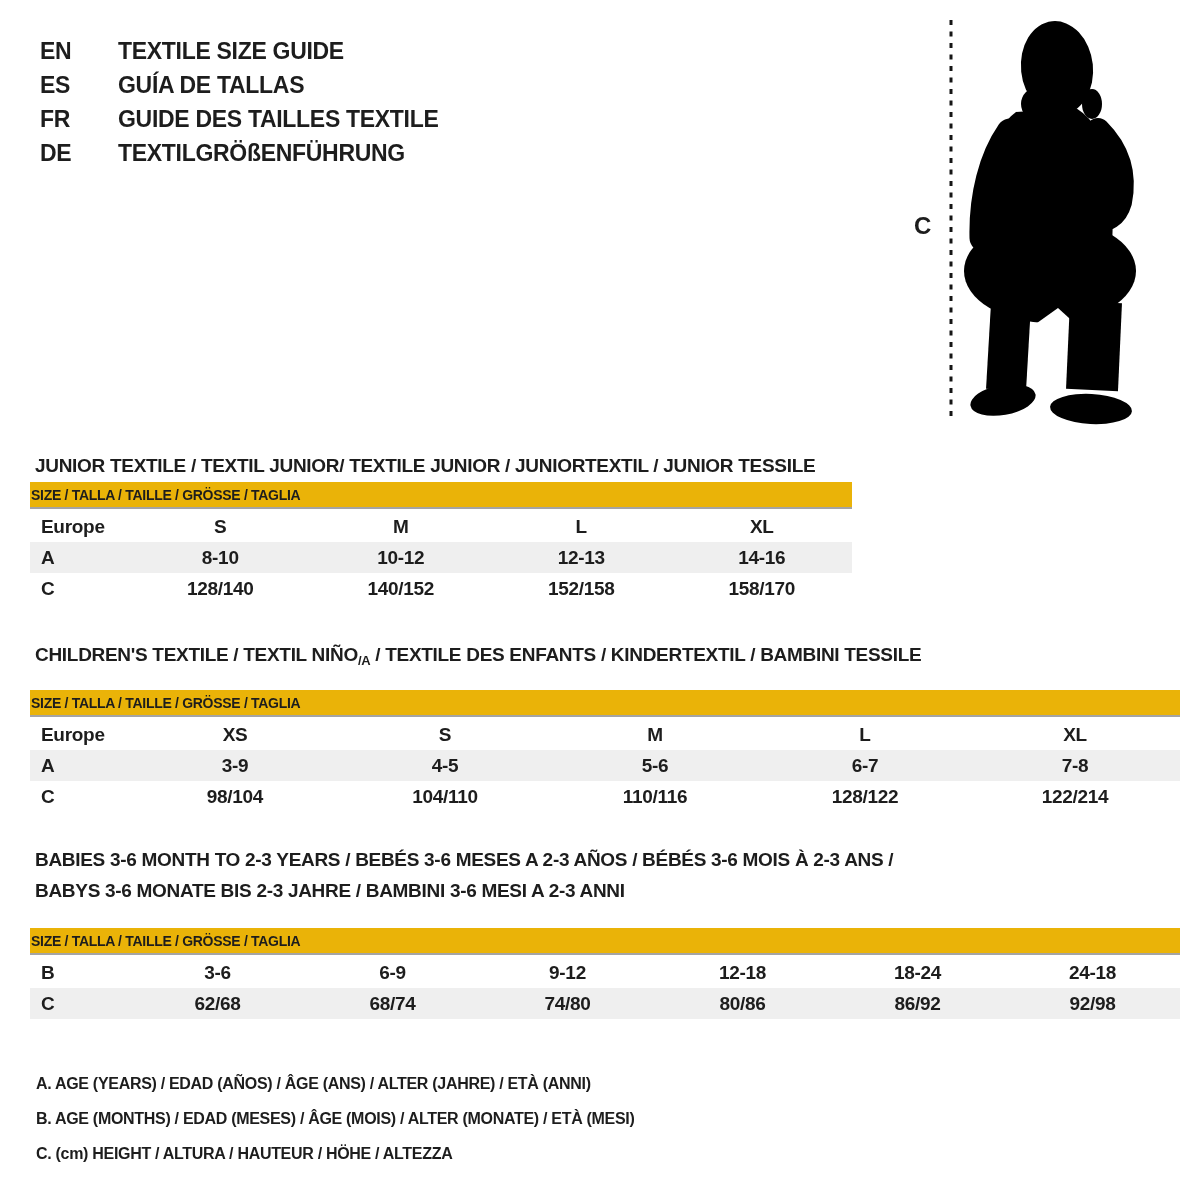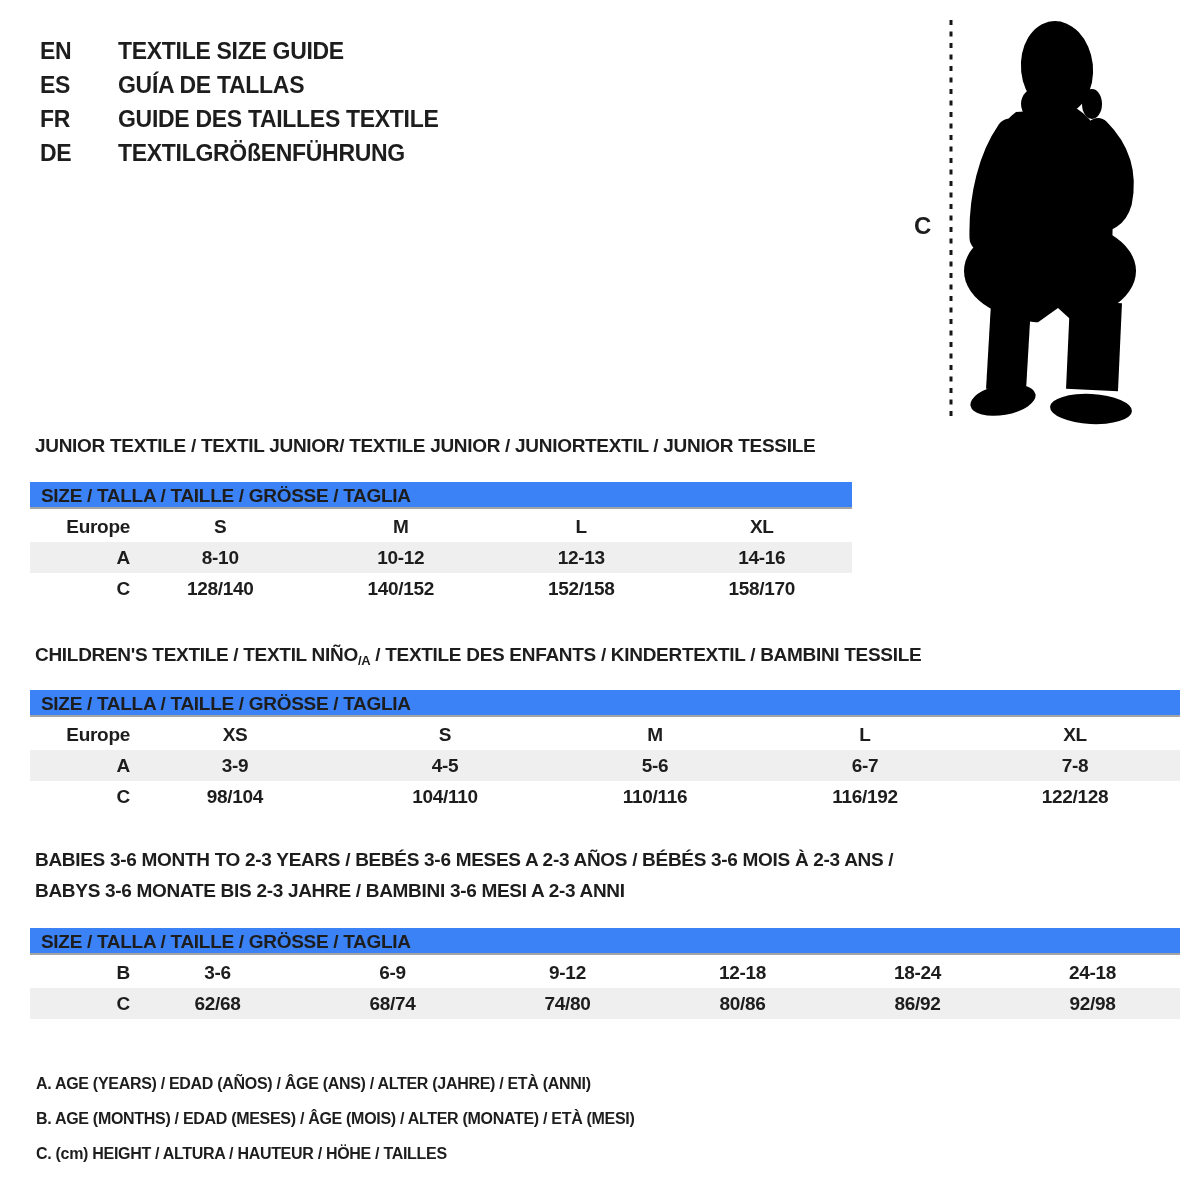--- a/index.html
+++ b/index.html
@@ -17,31 +17,31 @@
 
   
   .c-label{left:914px;top:212px;font-size:24px;}
 
   
   .sec-title{left:35px;font-size:19px;line-height:31px;white-space:nowrap;}
   .subsc{font-size:13px;vertical-align:-4px;}
 
   
   .size-bar{
-    left:30px;height:27px;line-height:27px;background:#3b82f6;
-    border-bottom:2px solid #a4a4a4;padding-left:11px;font-size:19px;
+    left:30px;height:27px;line-height:27px;background:#eab308;
+    border-bottom:2px solid #a4a4a4;padding-left:1px;font-size:14px;
     box-sizing:border-box;
   }
   .w-junior{width:822px;}
   .w-wide{width:1150px;}
 
   
   table{border-collapse:collapse;table-layout:fixed;}
   td{height:31px;font-size:19px;text-align:center;padding:0;vertical-align:middle;}
-  td.lbl{text-align:right;padding-left:11px;}
+  td.lbl{text-align:left;padding-left:11px;}
   tbody tr:nth-child(even){background:#efefef;}
   .t-junior{left:30px;width:822px;}
   .t-wide{left:30px;width:1150px;}
 
   
   .footnotes{left:36px;top:1066px;font-size:16px;line-height:35px;}
 </style>
 </head>
 <body>
 
@@ -85,21 +85,21 @@
     <g fill="none" stroke="#000000">
       <path d="M 53,288 L 48,374" stroke-width="40"></path>
       <path d="M 138,286 L 134,374" stroke-width="52"></path>
     </g>
     <g fill="#000000">
       <ellipse cx="45" cy="384" rx="33" ry="15" transform="rotate(-10 45 384)"></ellipse>
       <ellipse cx="133" cy="393" rx="41" ry="15" transform="rotate(3 133 393)"></ellipse>
     </g>
   </svg>
 
-  <div class="abs sec-title" style="top:430px;text-align:right;">JUNIOR TEXTILE / TEXTIL JUNIOR/ TEXTILE JUNIOR / JUNIORTEXTIL / JUNIOR TESSILE</div>
+  <div class="abs sec-title" style="top:450px;text-align:right;">JUNIOR TEXTILE / TEXTIL JUNIOR/ TEXTILE JUNIOR / JUNIORTEXTIL / JUNIOR TESSILE</div>
   <div class="abs size-bar w-junior" style="top:482px;">SIZE / TALLA / TAILLE / GRÖSSE / TAGLIA</div>
   <table class="abs t-junior" style="top:511px;">
     <colgroup>
         <col style="width:100px">
         <col>
         <col>
         <col>
         <col>
       </colgroup>
     <tbody>
@@ -155,22 +155,22 @@
         <td>4-5</td>
         <td>5-6</td>
         <td>6-7</td>
         <td>7-8</td>
       </tr>
       <tr>
         <td class="lbl">C</td>
         <td>98/104</td>
         <td>104/110</td>
         <td>110/116</td>
-        <td>116/192</td>
-        <td>122/128</td>
+        <td>128/122</td>
+        <td>122/214</td>
       </tr>
     </tbody>
   </table>
 
   <div class="abs sec-title" style="top:844px;">
     <div>BABIES 3-6 MONTH TO 2-3 YEARS / BEBÉS 3-6 MESES A 2-3 AÑOS / BÉBÉS 3-6 MOIS À 2-3 ANS /</div>
     <div>BABYS 3-6 MONATE BIS 2-3 JAHRE / BAMBINI 3-6 MESI A 2-3 ANNI</div>
   </div>
   <div class="abs size-bar w-wide" style="top:928px;">SIZE / TALLA / TAILLE / GRÖSSE / TAGLIA</div>
   <table class="abs t-wide" style="top:957px;">
@@ -201,16 +201,16 @@
         <td>80/86</td>
         <td>86/92</td>
         <td>92/98</td>
       </tr>
     </tbody>
   </table>
 
   <div class="abs footnotes">
     <div>A. AGE (YEARS) / EDAD (AÑOS) / ÂGE (ANS) / ALTER (JAHRE) / ETÀ (ANNI)</div>
     <div>B. AGE (MONTHS) / EDAD (MESES) / ÂGE (MOIS) / ALTER (MONATE) / ETÀ (MESI)</div>
-    <div>C. (cm) HEIGHT / ALTURA / HAUTEUR / HÖHE / TAILLES</div>
+    <div>C. (cm) HEIGHT / ALTURA / HAUTEUR / HÖHE / ALTEZZA</div>
   </div>
 
 </div>
 
 </body></html>

